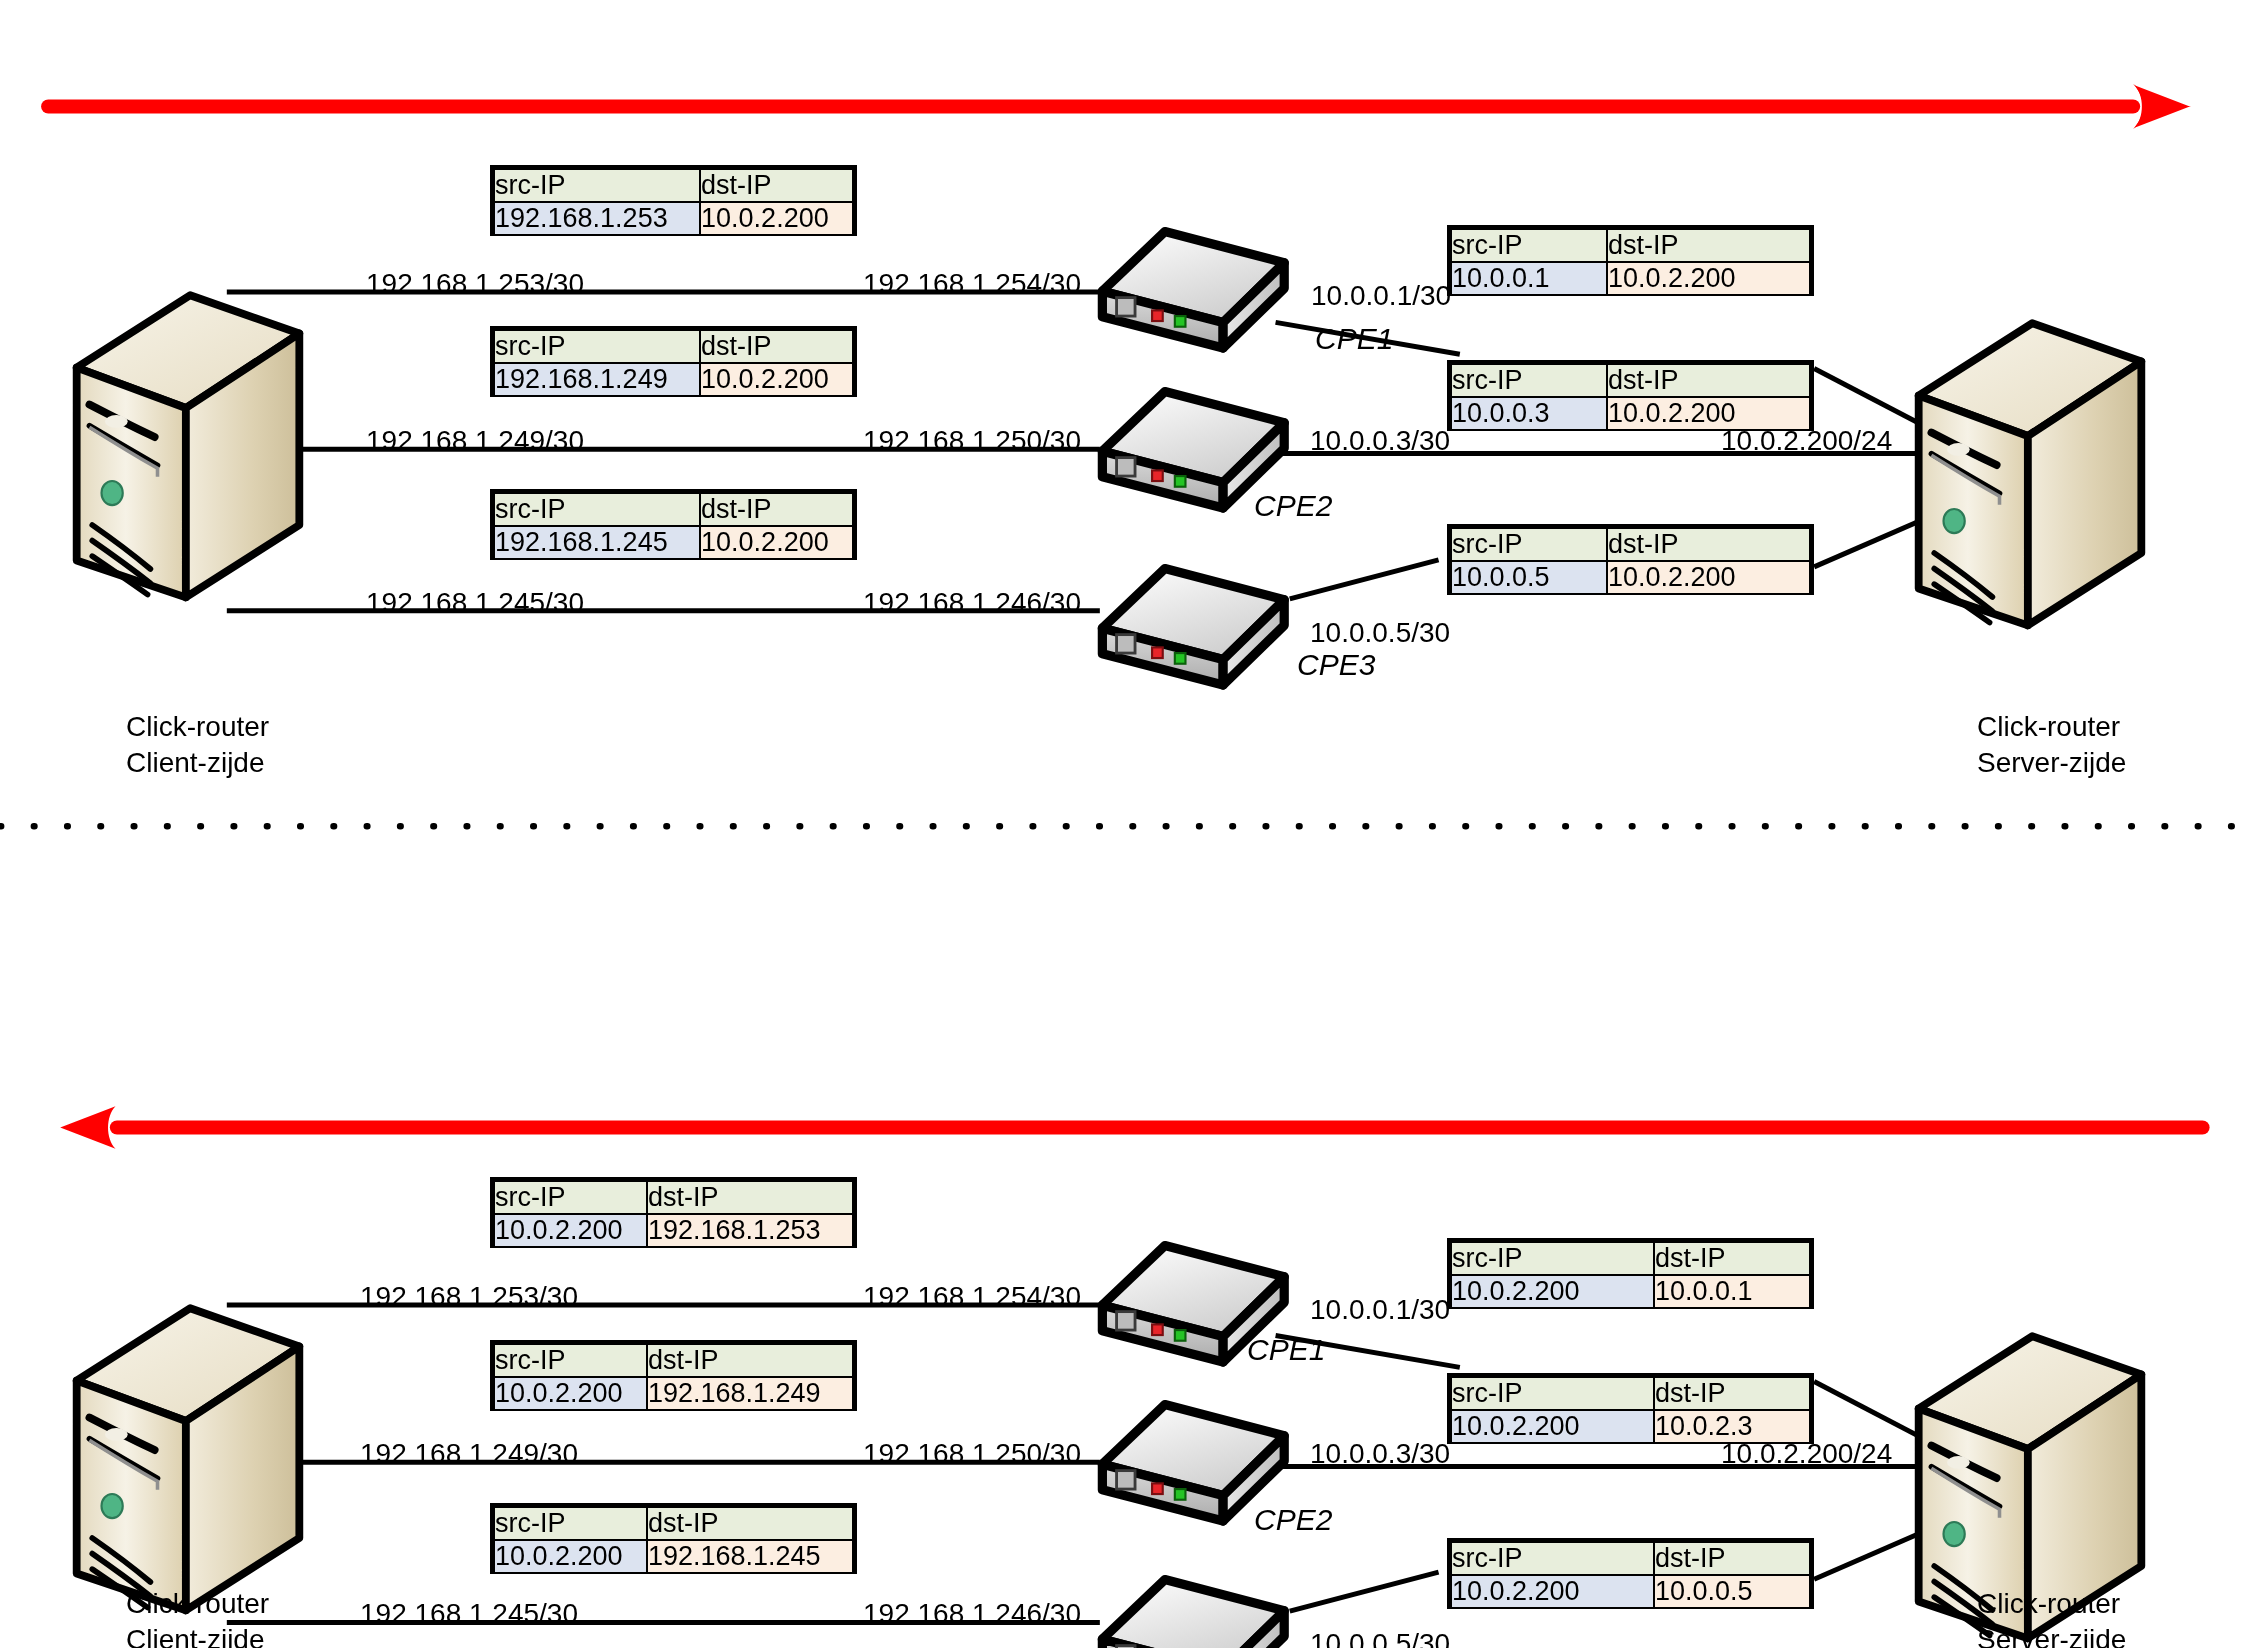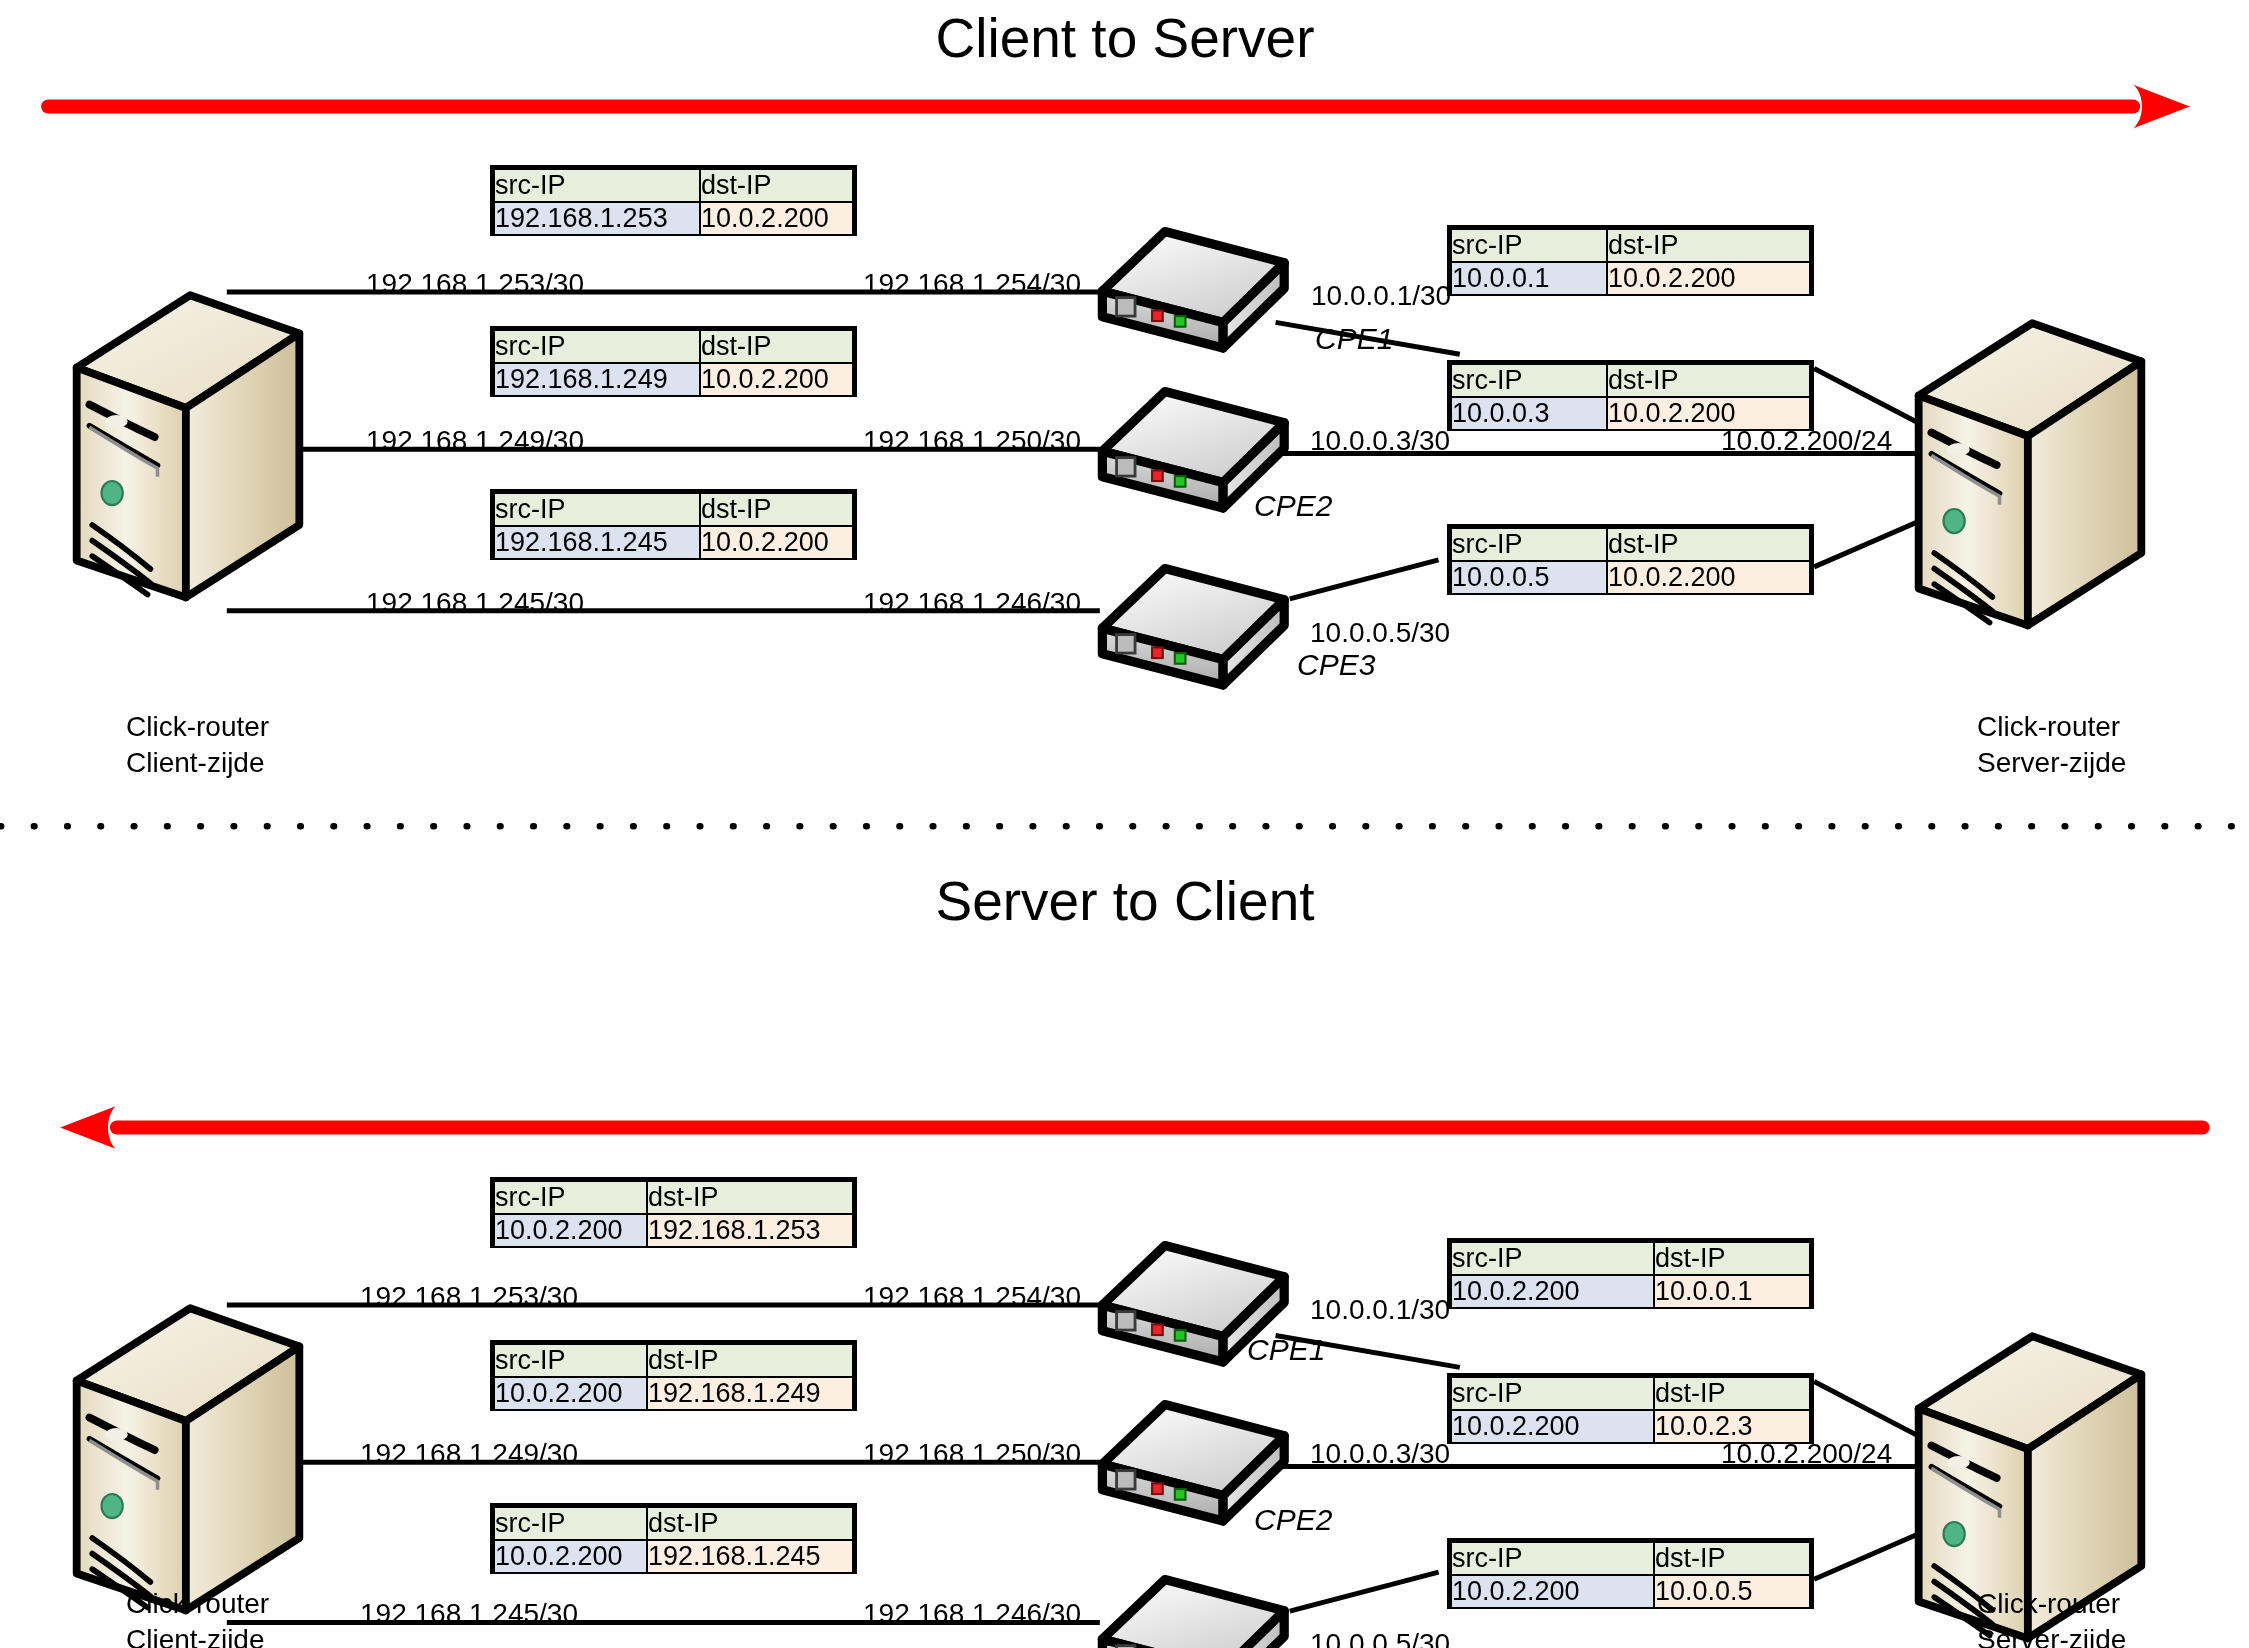--- a/index.html
+++ b/index.html
@@ -73,21 +73,20 @@
   .dev{position:absolute;}
   .dev svg{display:block;}
 </style>
 </head>
 <body>
 
 <div class="stage">
 
   <div class="section" id="section-c2s">
 
-    <div class="title" style="top:5.7px;">Client to Server</div>
 
     <svg class="flowarrow" style="left:0px; top:78px;" width="2250" height="57" viewBox="0 0 3175 80">
       <line x1="68" y1="40" x2="3010" y2="40" stroke="#ff0000" stroke-width="20" stroke-linecap="round"></line>
       <path d="M3010 8 L3010 8 C3030 26 3060 38 3092 40 C3060 42 3030 54 3010 72 C3022 58 3024 48 3024 40 C3024 32 3022 22 3010 8 Z" fill="#ff0000"></path>
       <path d="M3012 10 L3090 40 L3012 70 C3026 56 3026 24 3012 10 Z" fill="#ff0000"></path>
     </svg>
 
     <svg class="linklayer" viewBox="0 0 3175 1160" width="2250" height="822">
 
       <line x1="320" y1="412" x2="1552" y2="412" stroke="#000" stroke-width="7"></line>
@@ -328,21 +327,20 @@
     </div>
 
   </div>
 
   <svg class="divider" width="2250" height="8.5" viewBox="0 0 3175 12">
     <line x1="0" y1="6" x2="3175" y2="6" stroke="#000" stroke-width="9" stroke-linecap="round" stroke-dasharray="1 46"></line>
   </svg>
 
   <div class="section" id="section-s2c">
 
-    <div class="title" style="top:43px;">Server to Client</div>
 
     <svg class="flowarrow" style="left:0px; top:273px;" width="2250" height="57" viewBox="0 0 3175 80">
       <line x1="165" y1="40" x2="3108" y2="40" stroke="#ff0000" stroke-width="20" stroke-linecap="round"></line>
       <path d="M163 10 L85 40 L163 70 C149 56 149 24 163 10 Z" fill="#ff0000"></path>
     </svg>
 
     <svg class="linklayer" viewBox="0 0 3175 1160" width="2250" height="822">
       <line x1="320" y1="676" x2="1552" y2="676" stroke="#000" stroke-width="7"></line>
       <line x1="320" y1="898" x2="1552" y2="898" stroke="#000" stroke-width="7"></line>
       <line x1="320" y1="1124" x2="1552" y2="1124" stroke="#000" stroke-width="7"></line>

